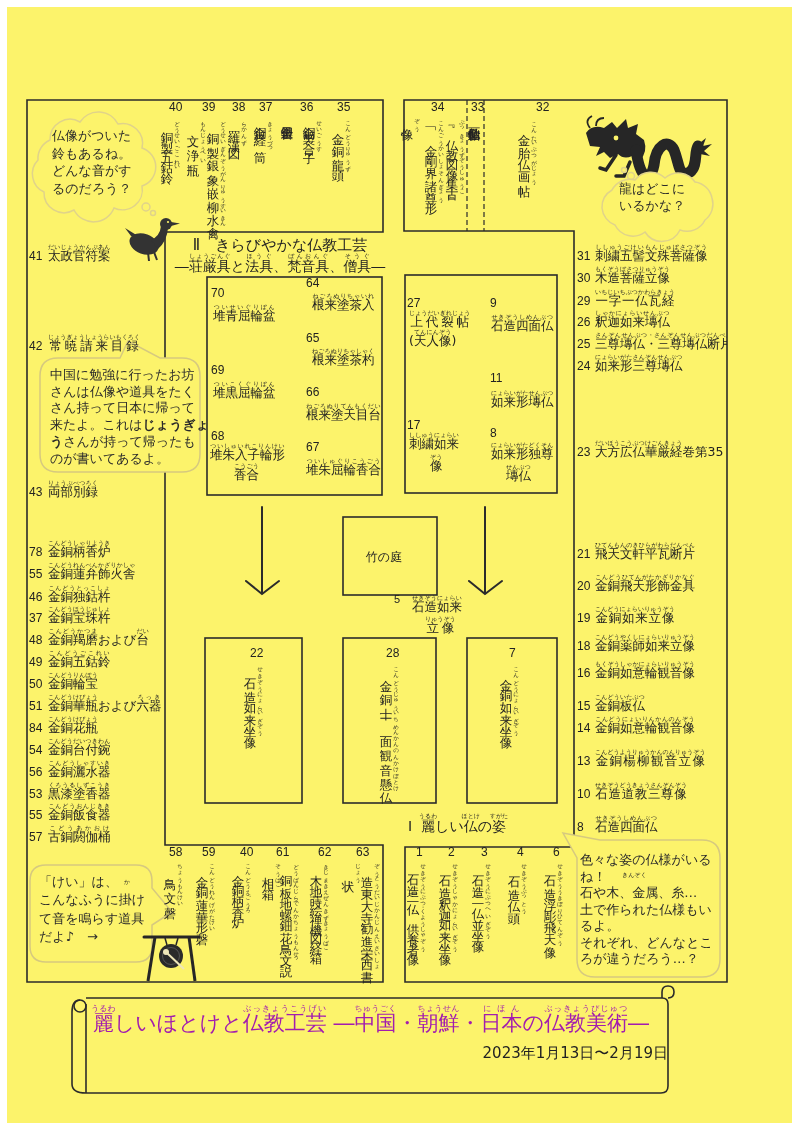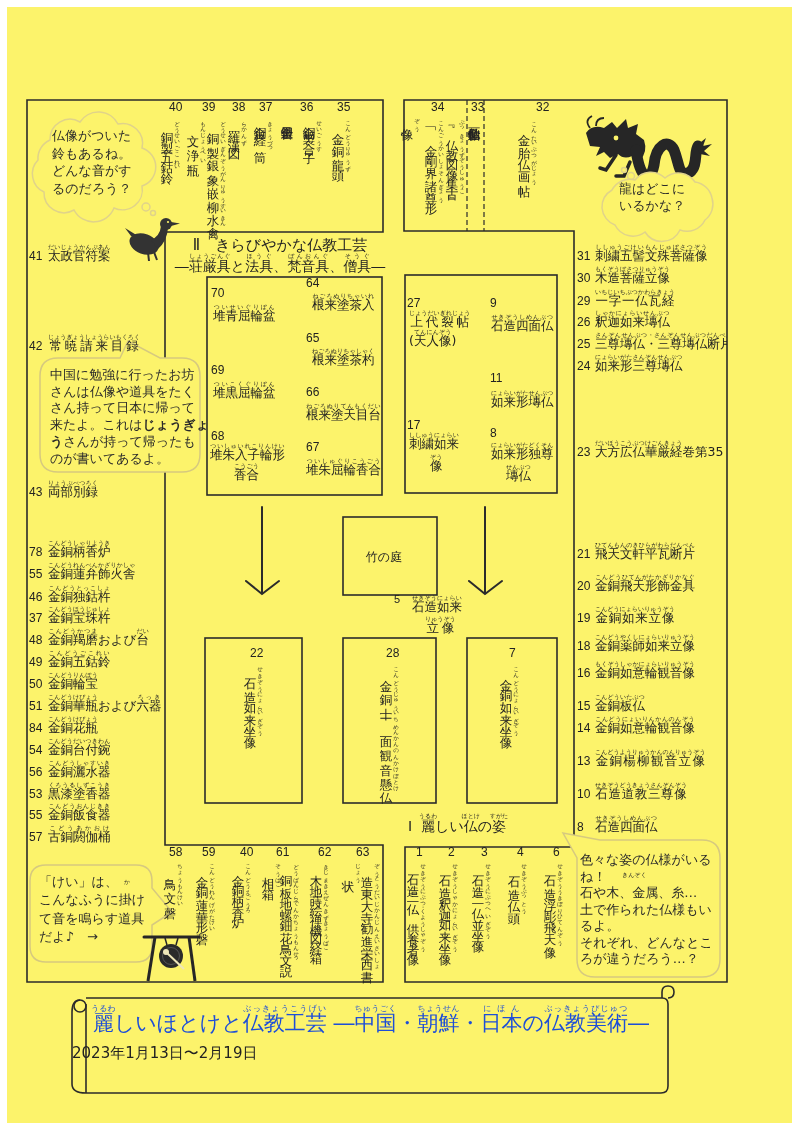--- a/index.html
+++ b/index.html
@@ -23,23 +23,23 @@
   ruby { ruby-position: over; }
   .bub { position: absolute; font-size: 13px; white-space: nowrap; color: #2a2a2a; }
   .bub div { height: auto; }
   .furi { position: absolute; font-size: 6px; line-height: 7px; white-space: nowrap; }
   .sec-title { font-size: 15px; line-height: 17px; text-align: center; }
   .sec-sub { font-size: 14px; line-height: 16px; text-align: center; }
   .sec-sub rt { font-size: 6px; }
   .sec1 { font-size: 14px; line-height: 16px; }
   .sec1 rt { font-size: 6px; }
   .garden-label { font-size: 12px; text-align: center; width: 82px; line-height: 14px; }
-  .title { font-size: 21px; line-height: 24px; text-align: center; color: #1d4ed8; }
+  .title { font-size: 21px; line-height: 24px; text-align: center; color: #a21caf; }
   .title rt { font-size: 8px; line-height: 9px; }
-  .dates { font-size: 15px; line-height: 18px; text-align: left; color: #222; }
+  .dates { font-size: 15px; line-height: 18px; text-align: right; color: #222; }
 </style>
 </head>
 <body>
 
 <div class="sheet"></div>
 
 <svg class="layer" width="800" height="1132">
   <g fill="none" stroke="#2b2b2b" stroke-width="1.6">
     <path d="M27,100 H383 V232 H165 V845 H383 V982 H27 Z"></path>
     <path d="M404,100 H727 V982 H405 V847 H574 V231 H404 Z"></path>

